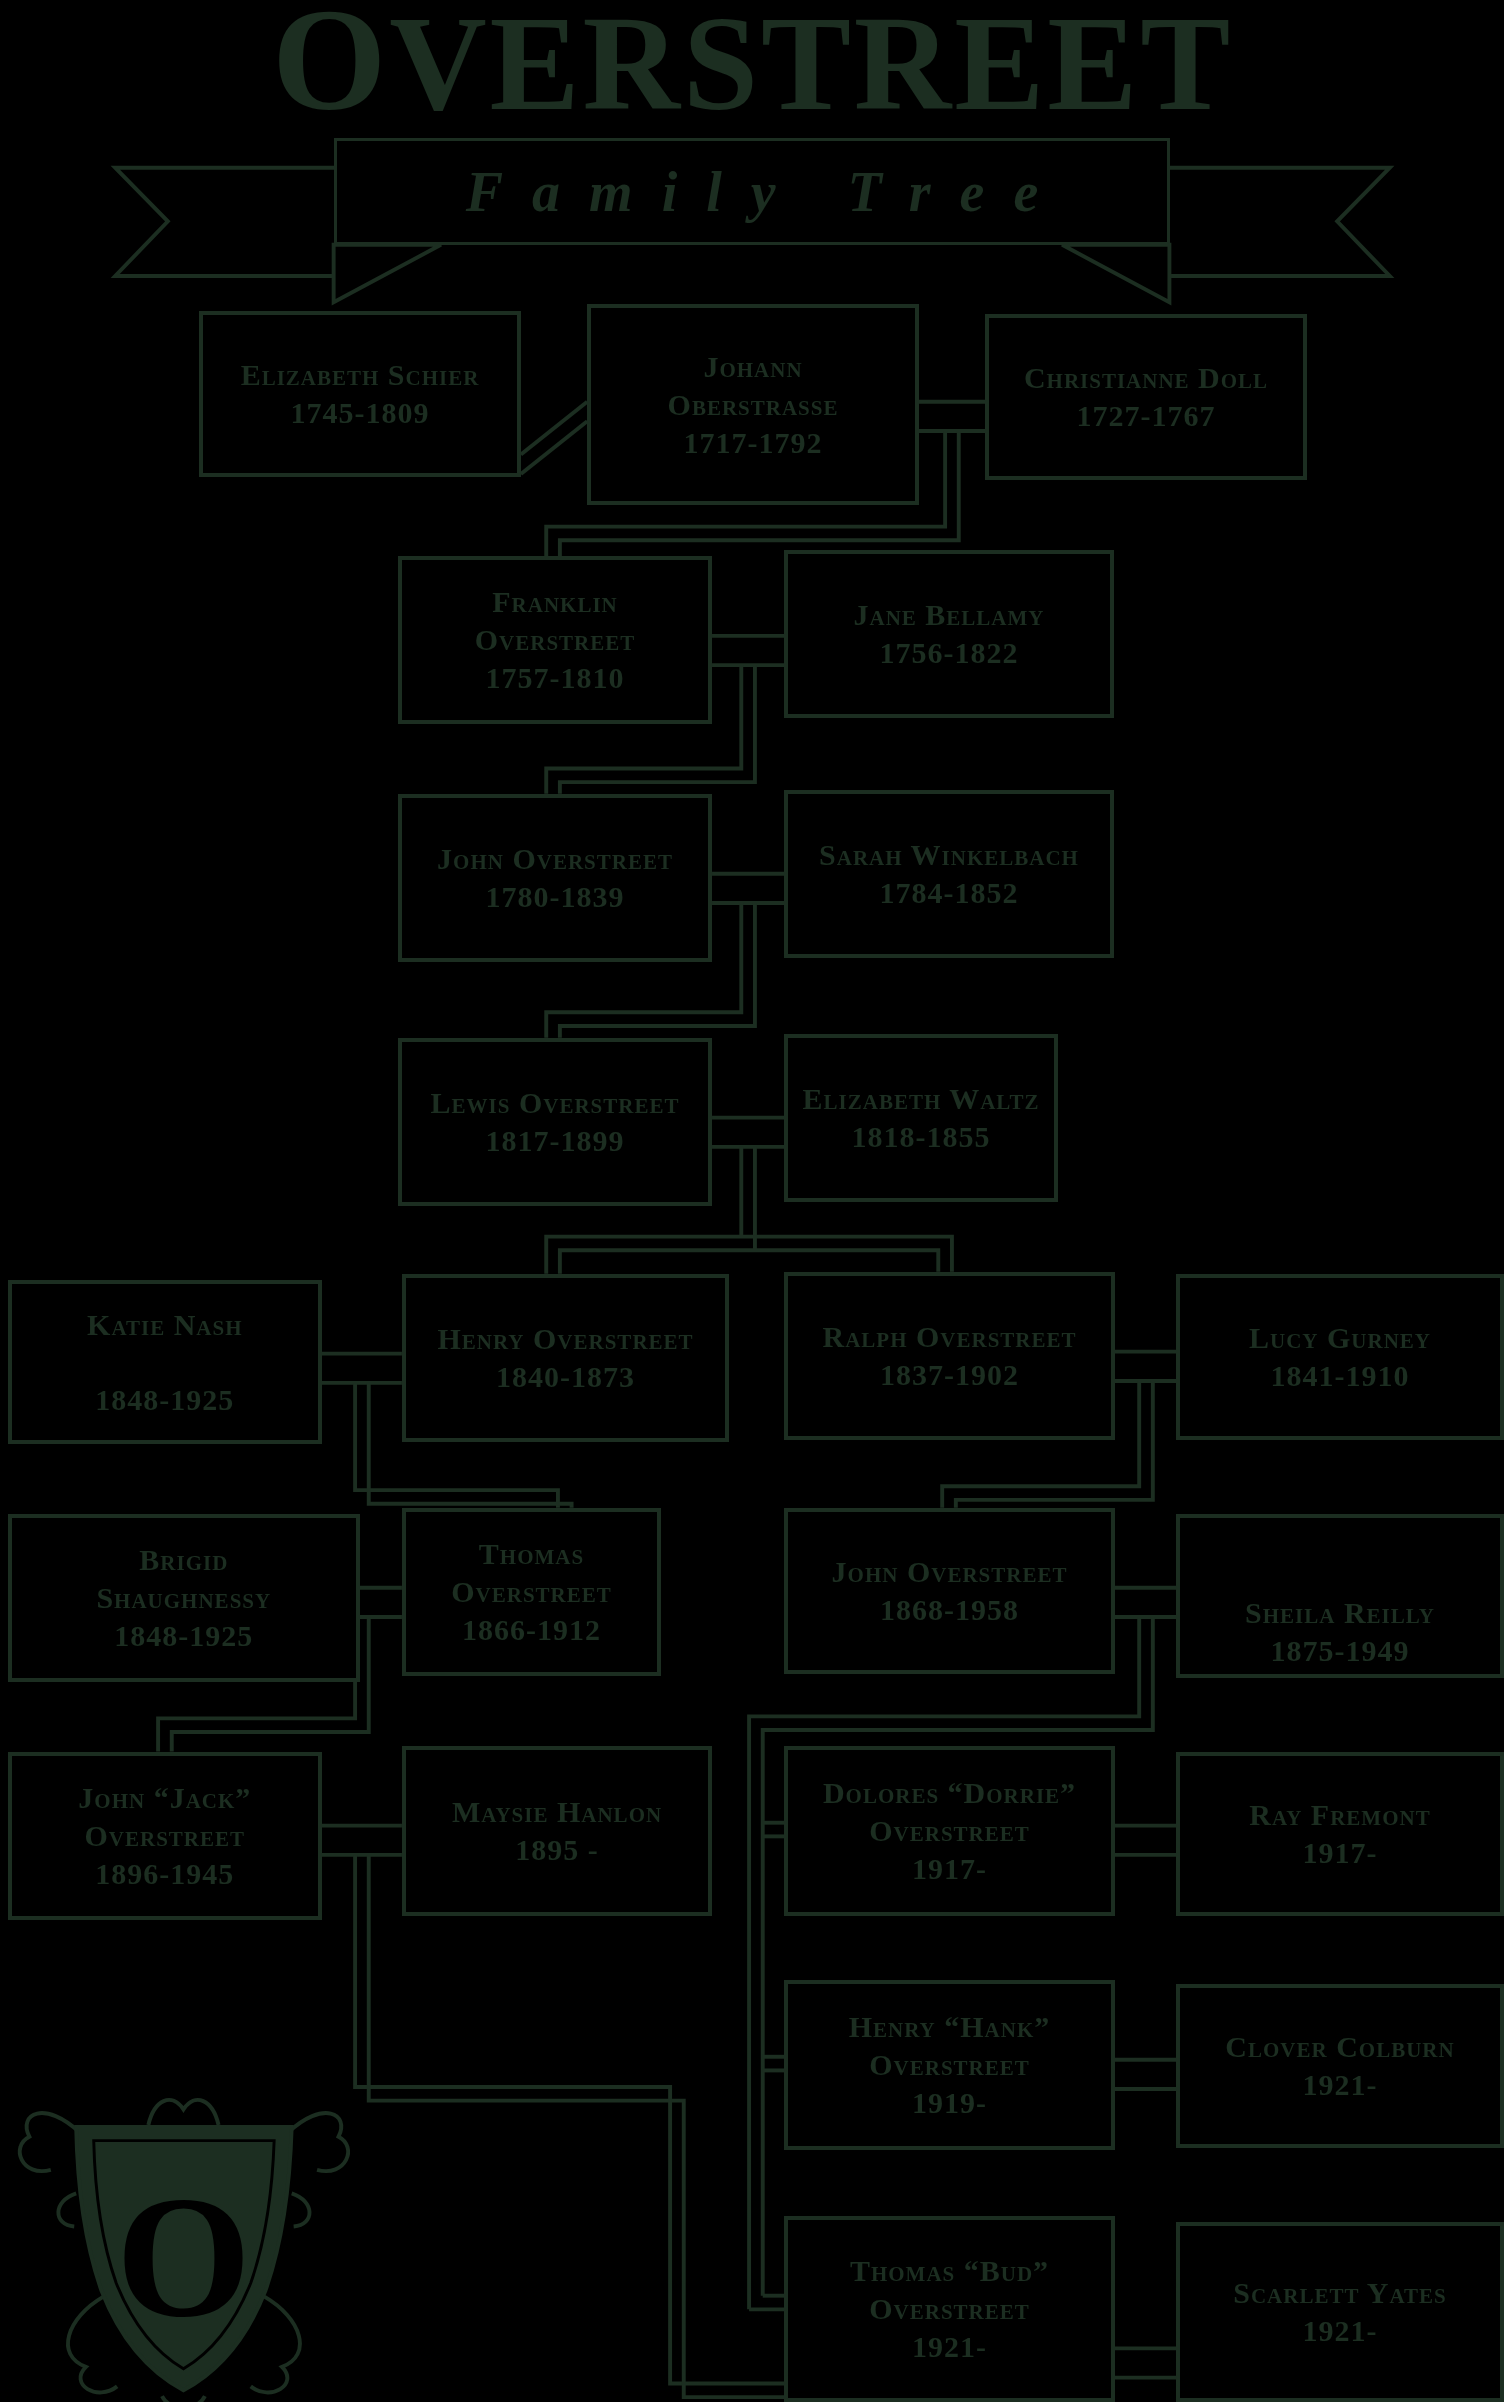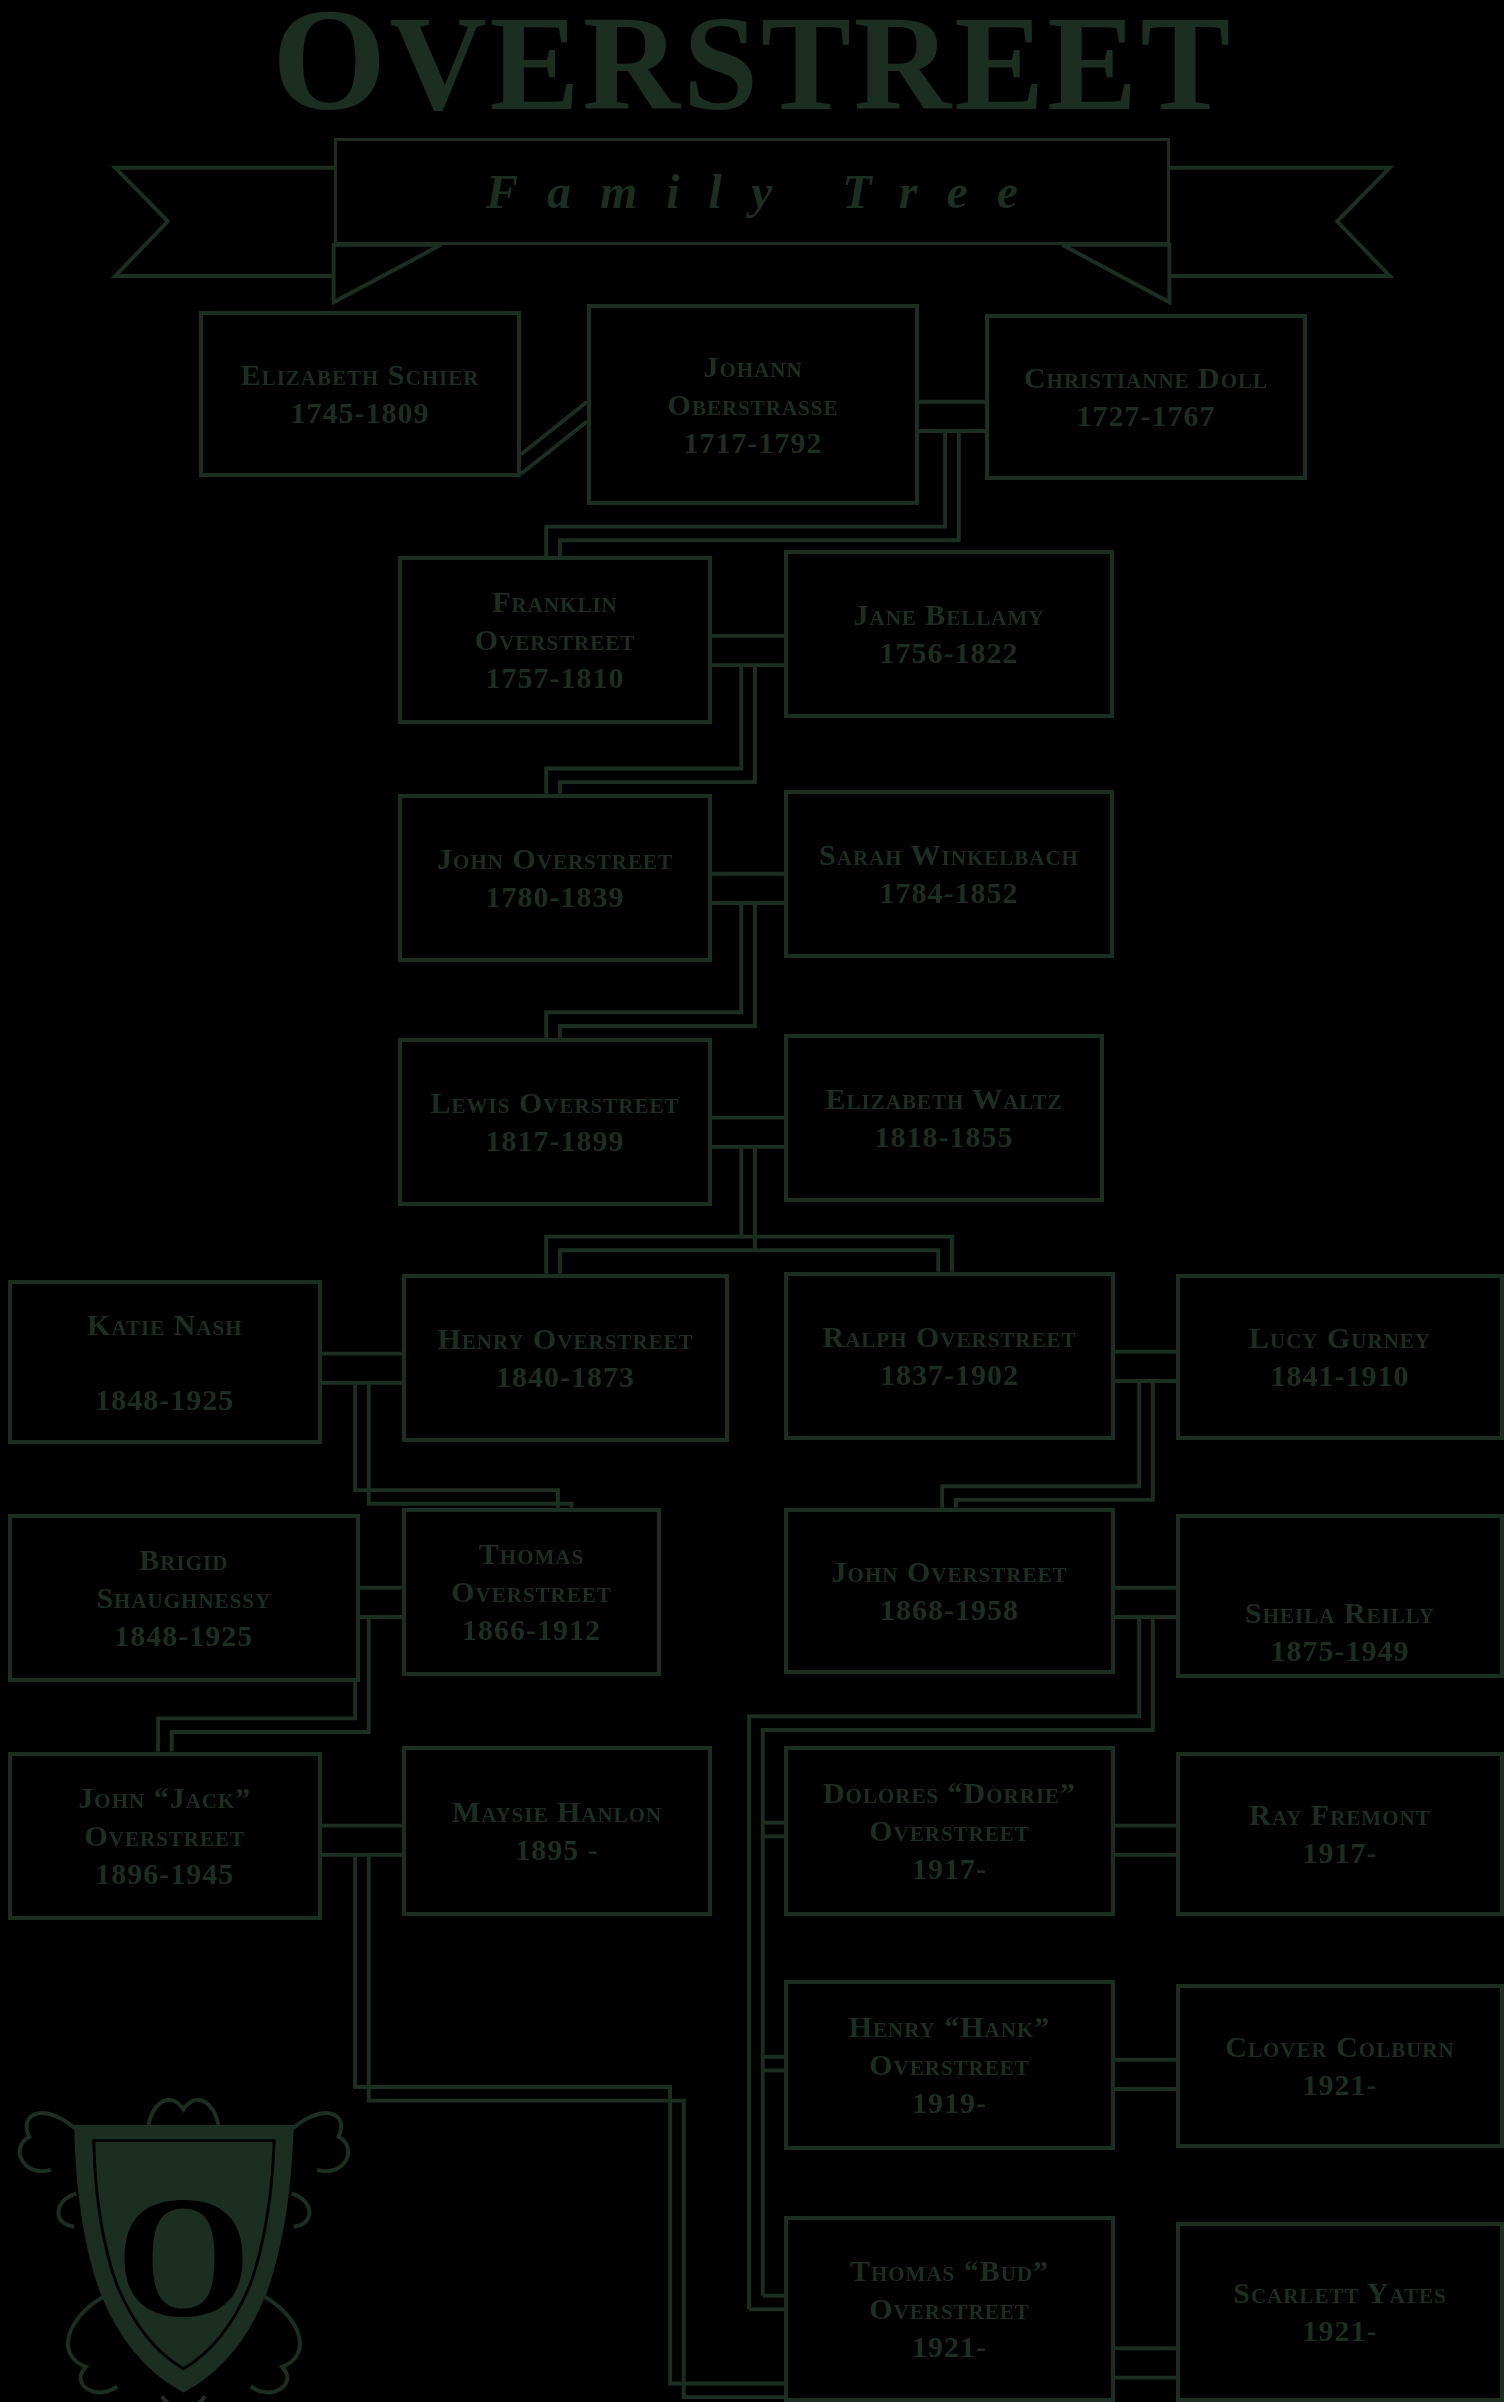--- a/index.html
+++ b/index.html
@@ -32,21 +32,21 @@
   .page-title::first-letter{font-size:1.09em;}
 
   .banner-box{
     position:absolute;left:334px;top:138px;width:836px;height:107px;
     box-sizing:border-box;border:3.9px solid var(--ink);
     background:var(--background);z-index:2;
     display:flex;align-items:center;justify-content:center;
   }
   .banner-script{
     color:var(--ink);font-style:italic;font-weight:bold;
-    font-size:48px;letter-spacing:29px;padding-left:29px;white-space:nowrap;text-align:right;
+    font-size:56px;letter-spacing:29px;padding-left:29px;white-space:nowrap;text-align:right;
   }
 
   .person{
     position:absolute;box-sizing:border-box;
     border:4.9px solid var(--ink);background:var(--background);
     display:flex;flex-direction:column;justify-content:center;align-items:center;
     text-align:center;color:var(--ink);z-index:2;
     padding:3.9px 5.9px;
   }
   .person .line{
@@ -203,21 +203,21 @@
   <div class="line">Sarah Winkelbach</div>
 
   <div class="line dates">1784-1852</div>
 </div>
 
 <div class="person" style="left:398px;top:1038px;width:314px;height:168px;">
   <div class="line">Lewis Overstreet</div>
 
   <div class="line dates">1817-1899</div>
 </div>
-<div class="person" style="left:784px;top:1034px;width:320px;height:168px;">
+<div class="person" style="left:784px;top:1034px;width:274px;height:168px;">
   <div class="line">Elizabeth Waltz</div>
 
   <div class="line dates">1818-1855</div>
 </div>
 
 <div class="person" style="left:7.8px;top:1280px;width:314px;height:164px;gap:37px;">
   <div class="line">Katie Nash</div>
 
   <div class="line dates">1848-1925</div>
 </div>

